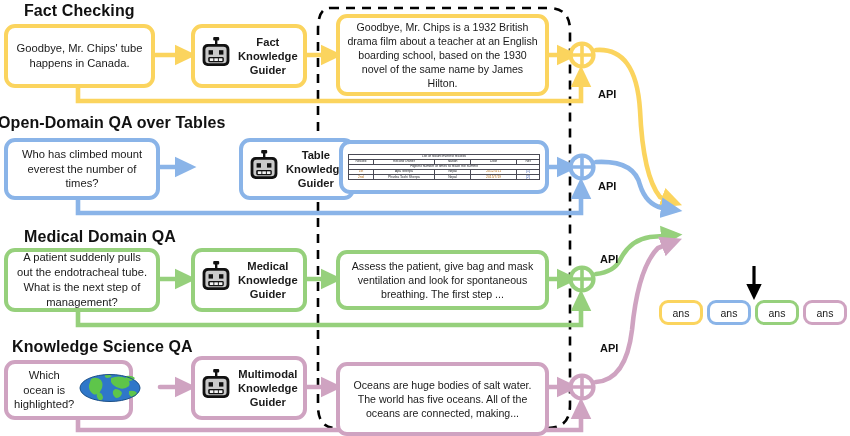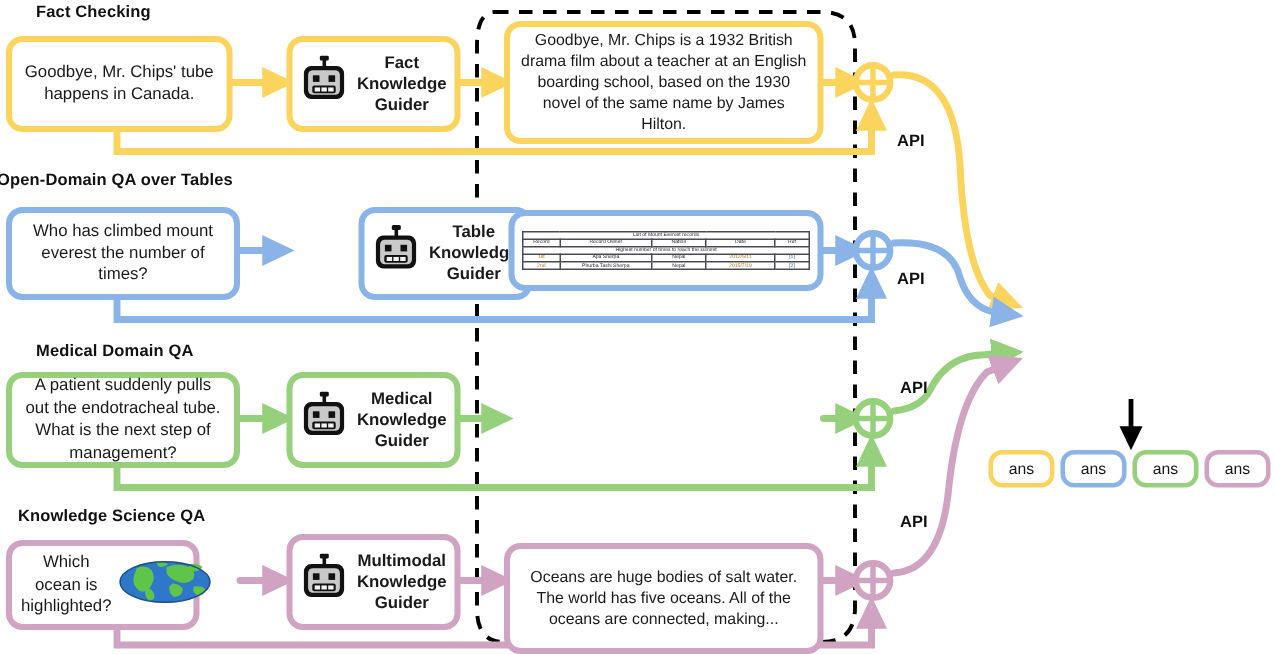--- a/index.html
+++ b/index.html
@@ -1,21 +1,21 @@
 <!DOCTYPE html>
 <html><head>
 <meta charset="utf-8">
 <style>
   html,body{margin:0;padding:0;background:#ffffff;}
   body{width:850px;height:436px;position:relative;overflow:hidden;
        font-family:"Liberation Sans","DejaVu Sans",sans-serif;color:#1a1a1a;}
   #stage{position:absolute;left:0;top:0;width:850px;height:436px;}
   svg.wires{position:absolute;left:0;top:0;width:850px;height:436px;pointer-events:none;}
 
-  .task-label{position:absolute;font-weight:bold;font-size:11px;letter-spacing:.1px;
+  .task-label{position:absolute;font-weight:bold;font-size:16px;letter-spacing:.1px;
               white-space:nowrap;color:#111;}
 
   .qbox{position:absolute;box-sizing:border-box;border-radius:11px;background:#fff;
         display:flex;align-items:center;justify-content:center;text-align:center;
         font-size:11.2px;line-height:1.32;padding:4px 7px;}
   .qbox.with-img{justify-content:flex-start;gap:5px;padding:4px 6px;}
   .qtext{flex:0 1 auto;}
 
   .guider{position:absolute;box-sizing:border-box;border-radius:11px;background:#fff;
           display:flex;align-items:center;justify-content:space-between;gap:7px;padding:3px 6px;}
@@ -244,20 +244,23 @@
         <rect x="8.8" y="21.3" width="3.6" height="2.7" fill="#f3f3f3"></rect>
         <rect x="13.3" y="21.3" width="3.6" height="2.7" fill="#f3f3f3"></rect>
         <rect x="17.8" y="21.3" width="3.6" height="2.7" fill="#f3f3f3"></rect>
       </svg>
     </span>
     <span class="guider-label">Medical
 Knowledge
 Guider</span>
   </div>
 
+  <div class="abox" style="left:336px;top:250px;width:213px;height:60px;border:4.2px solid #96D07C;">
+    <span>Assess the patient, give bag and mask ventilation and look for spontaneous breathing. The first step ...</span>
+  </div>
 
   <div class="api" style="left:600px;top:253px;">API</div>
 
   <div class="task-label" style="left:12px;top:338px;">Knowledge Science QA</div>
 
   <div class="qbox with-img" style="left:4px;top:360px;width:129px;height:60px;border:4.2px solid #CFA3C1;">
     <span class="qtext" style="flex:1;">Which ocean is highlighted?</span>
     <span class="globe">
       <svg width="62" height="38" viewBox="0 0 62 38" aria-hidden="true">
         <ellipse cx="31" cy="19" rx="30" ry="13.5" fill="#2f77c9"></ellipse>

